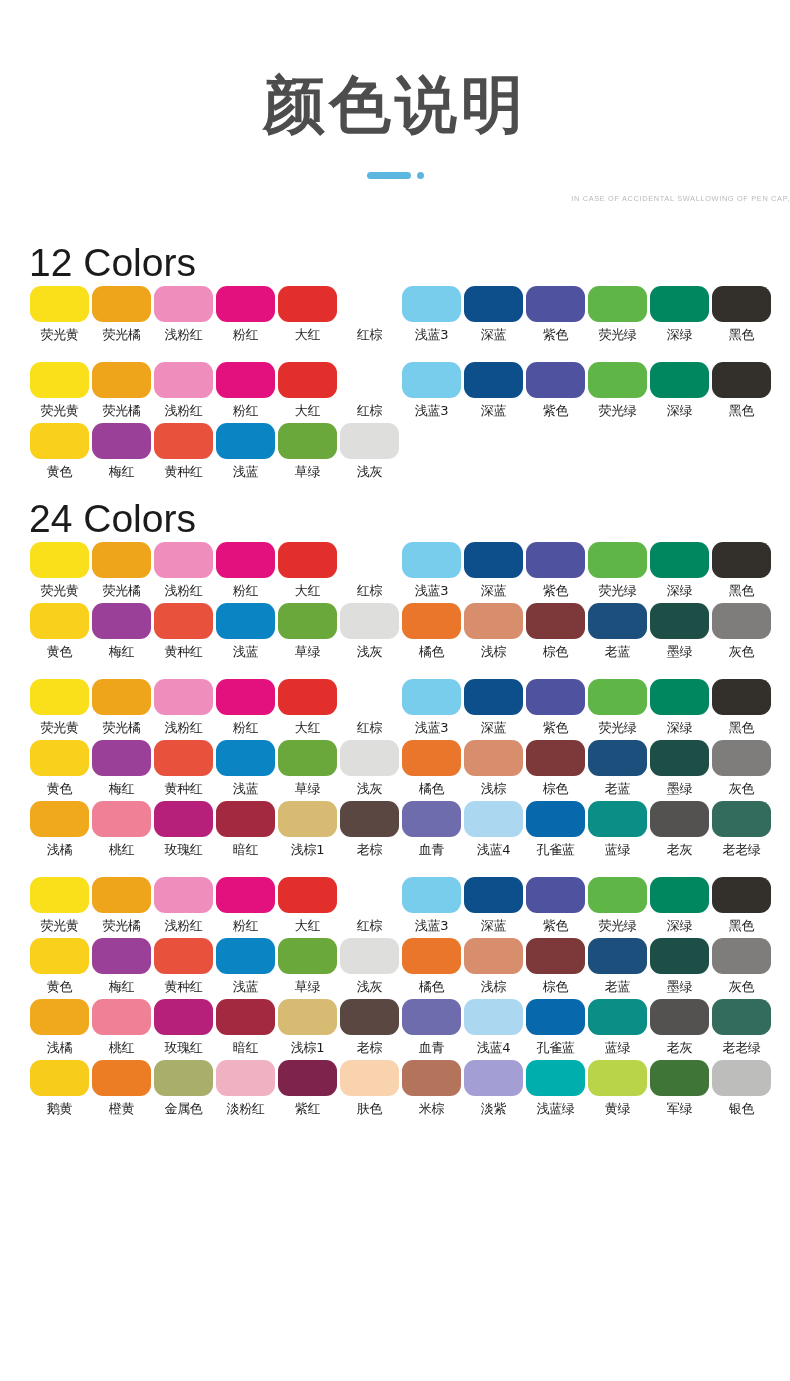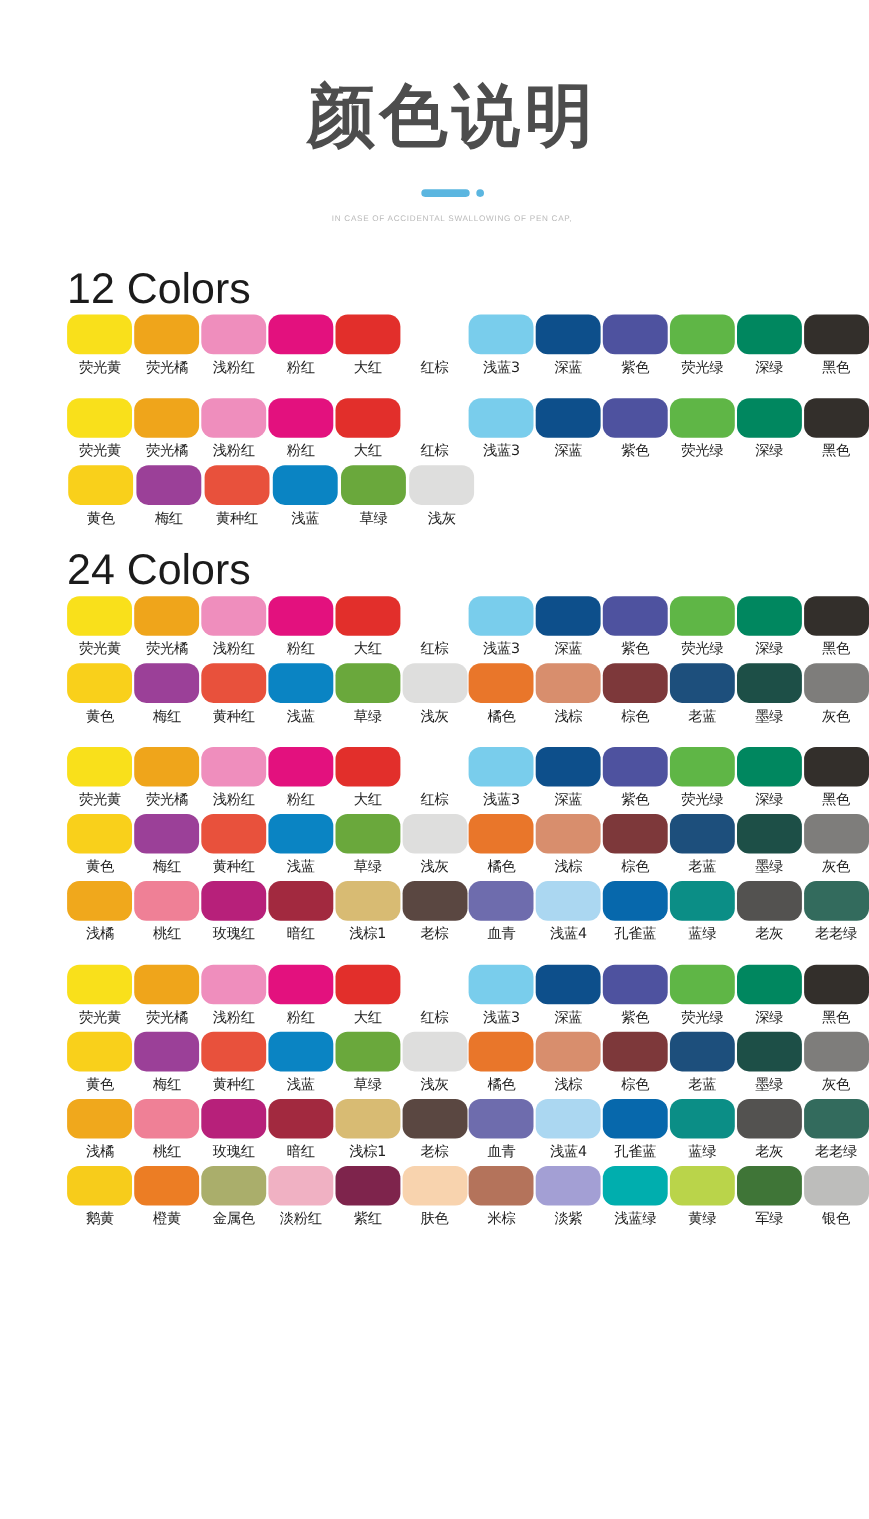--- a/index.html
+++ b/index.html
@@ -7,21 +7,20 @@
     width:790px; height:1381px;
     background:#ffffff;
     font-family:"Liberation Sans","DejaVu Sans",sans-serif;
     -webkit-font-smoothing:antialiased;
   }
   #page {
     position:relative;
     width:790px; height:1381px;
     background:#fff;
     overflow:hidden;
-    padding-left:32px;
   }
 
   
   .header { padding-top:72px; text-align:center; }
   .main-title {
     font-size:62px;
     font-weight:800;
     letter-spacing:4px;
     color:#4d4d4d;
     line-height:1.05;
@@ -46,20 +45,21 @@
     background:#5bb6e0;
   }
   .subtitle {
     margin-top:14px;
     color:#b9b9b9;
     font-size:7.4px;
     letter-spacing:0.65px;
     line-height:11.5px;
     text-transform:uppercase;
     font-family:"Liberation Sans","DejaVu Sans",sans-serif;
+    text-align:right;
   }
   .subtitle div { white-space:nowrap; }
 
   
   .sections { margin-top:38px; padding-left:29px; }
   .section { margin-bottom:17px; }
   .section-title {
     font-size:39px;
     font-weight:400;
     color:#1b1b1b;

